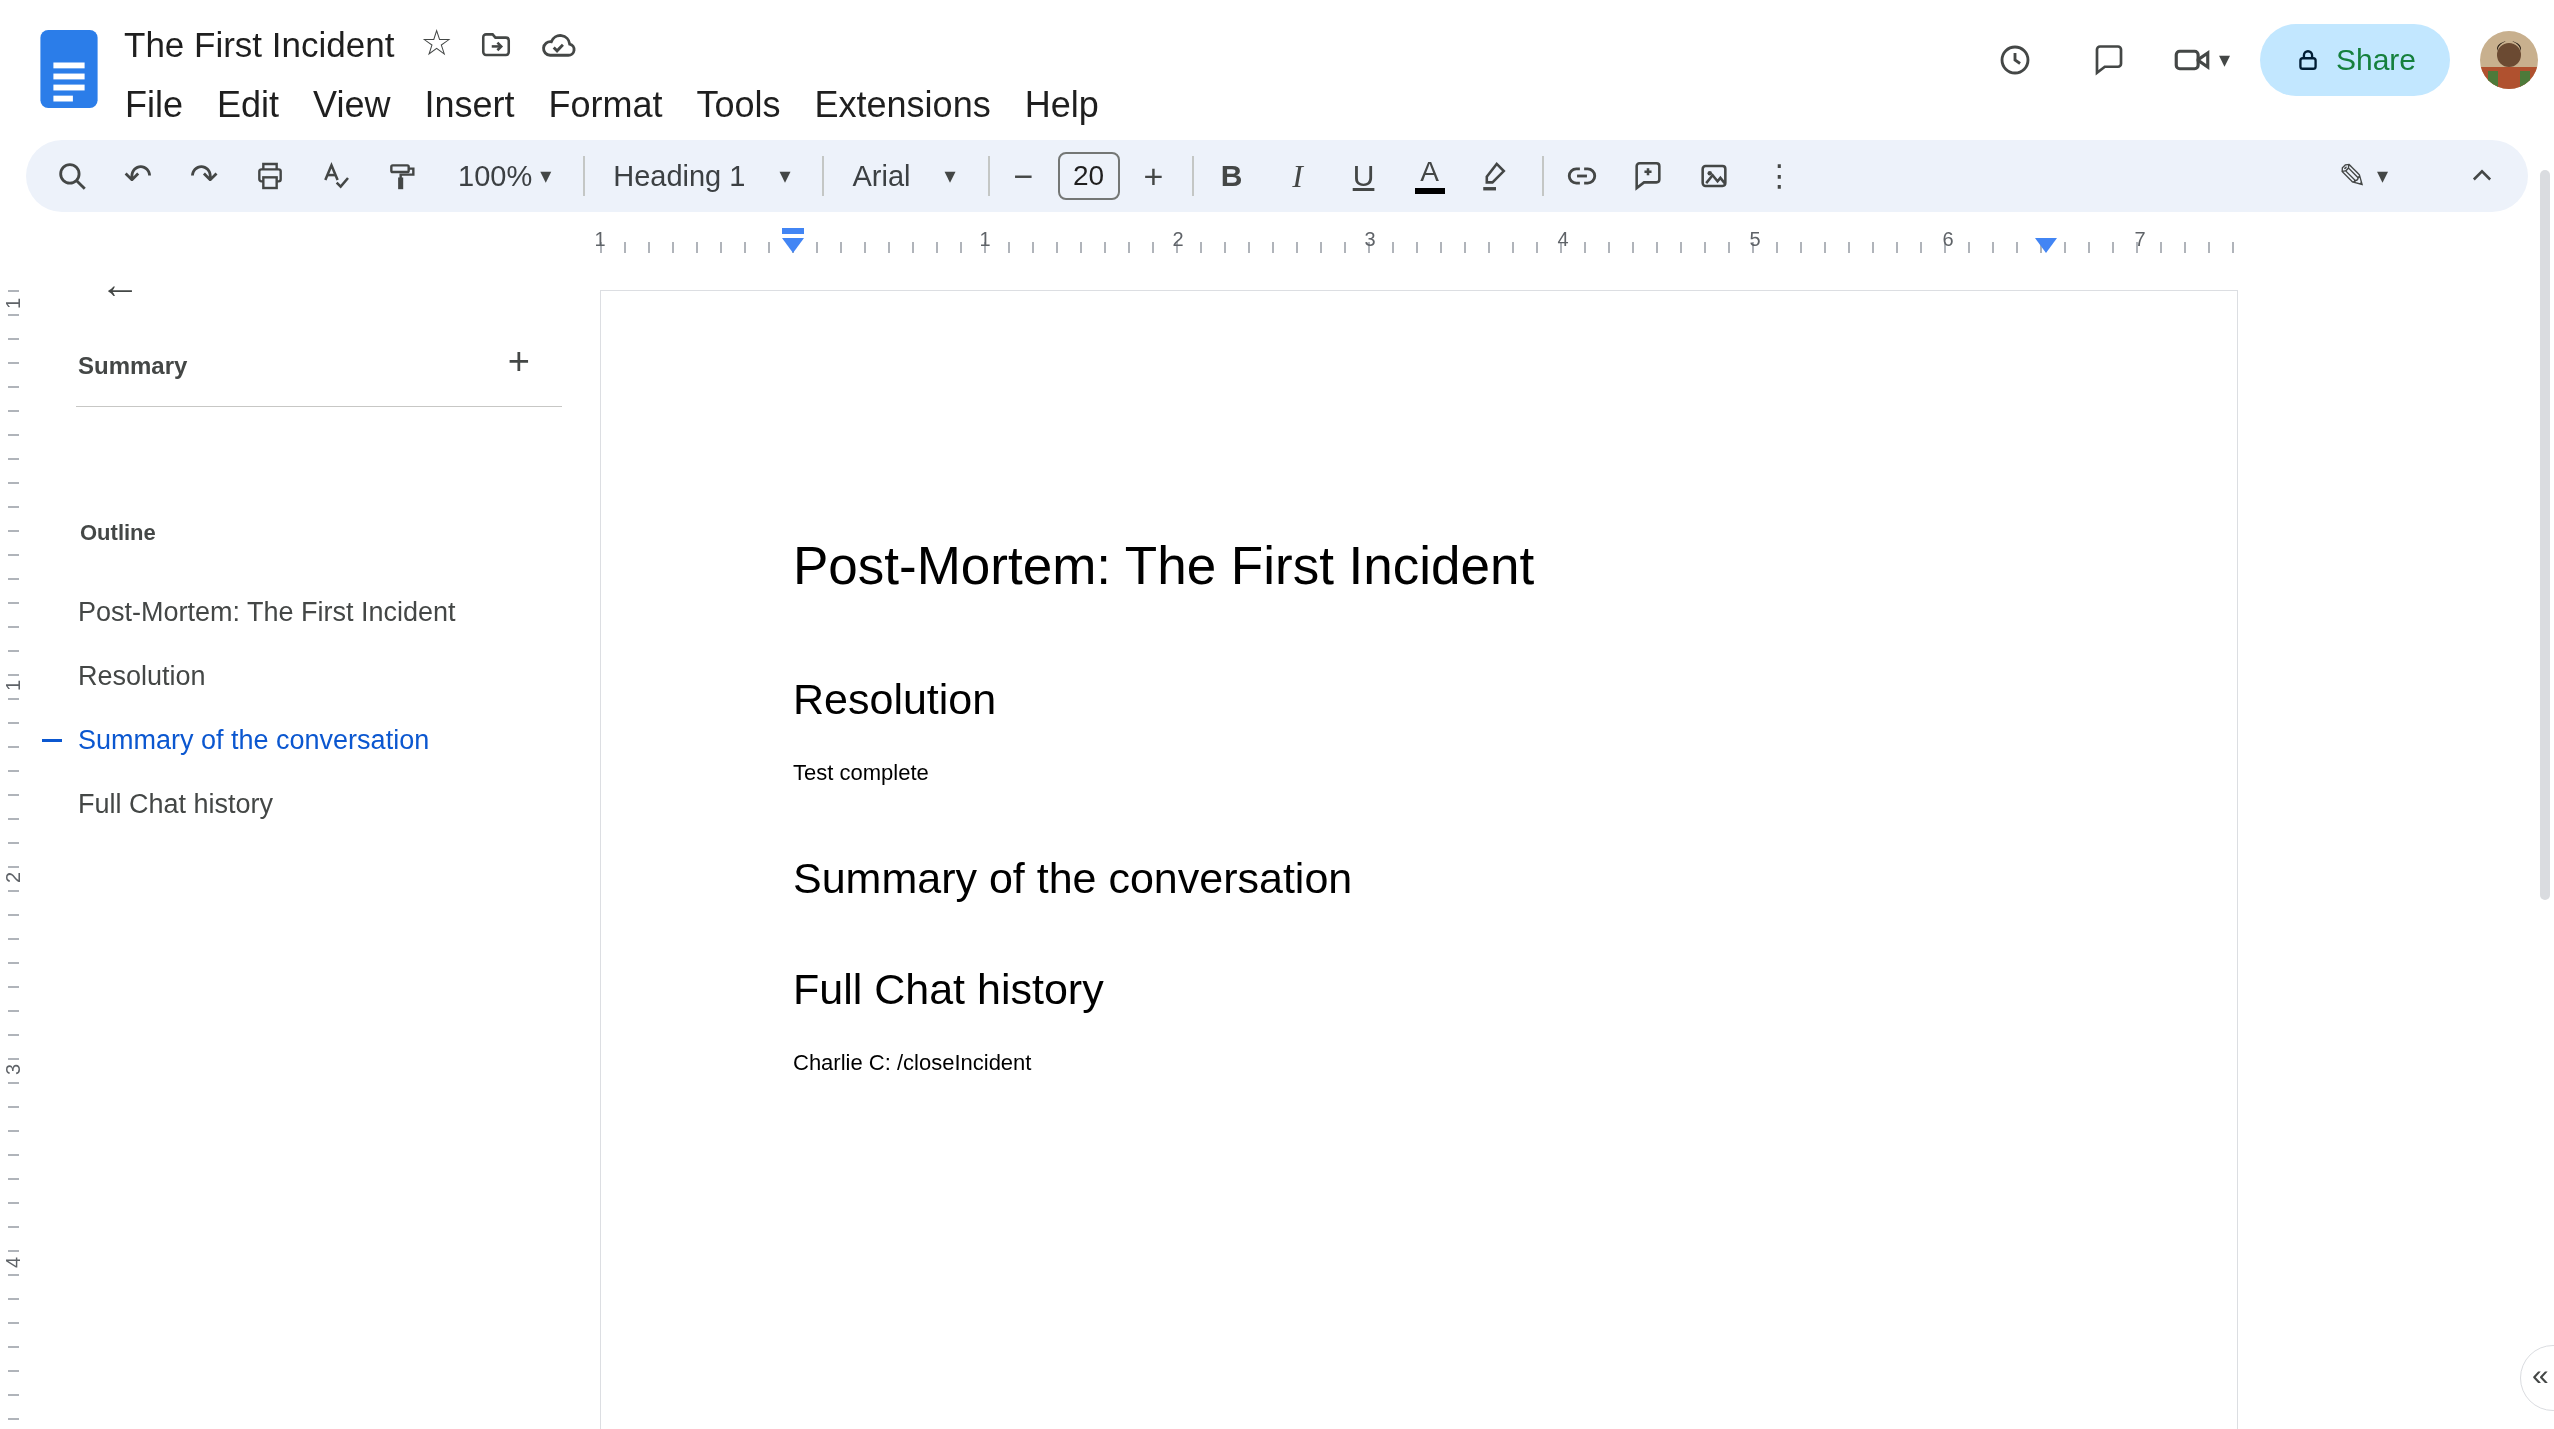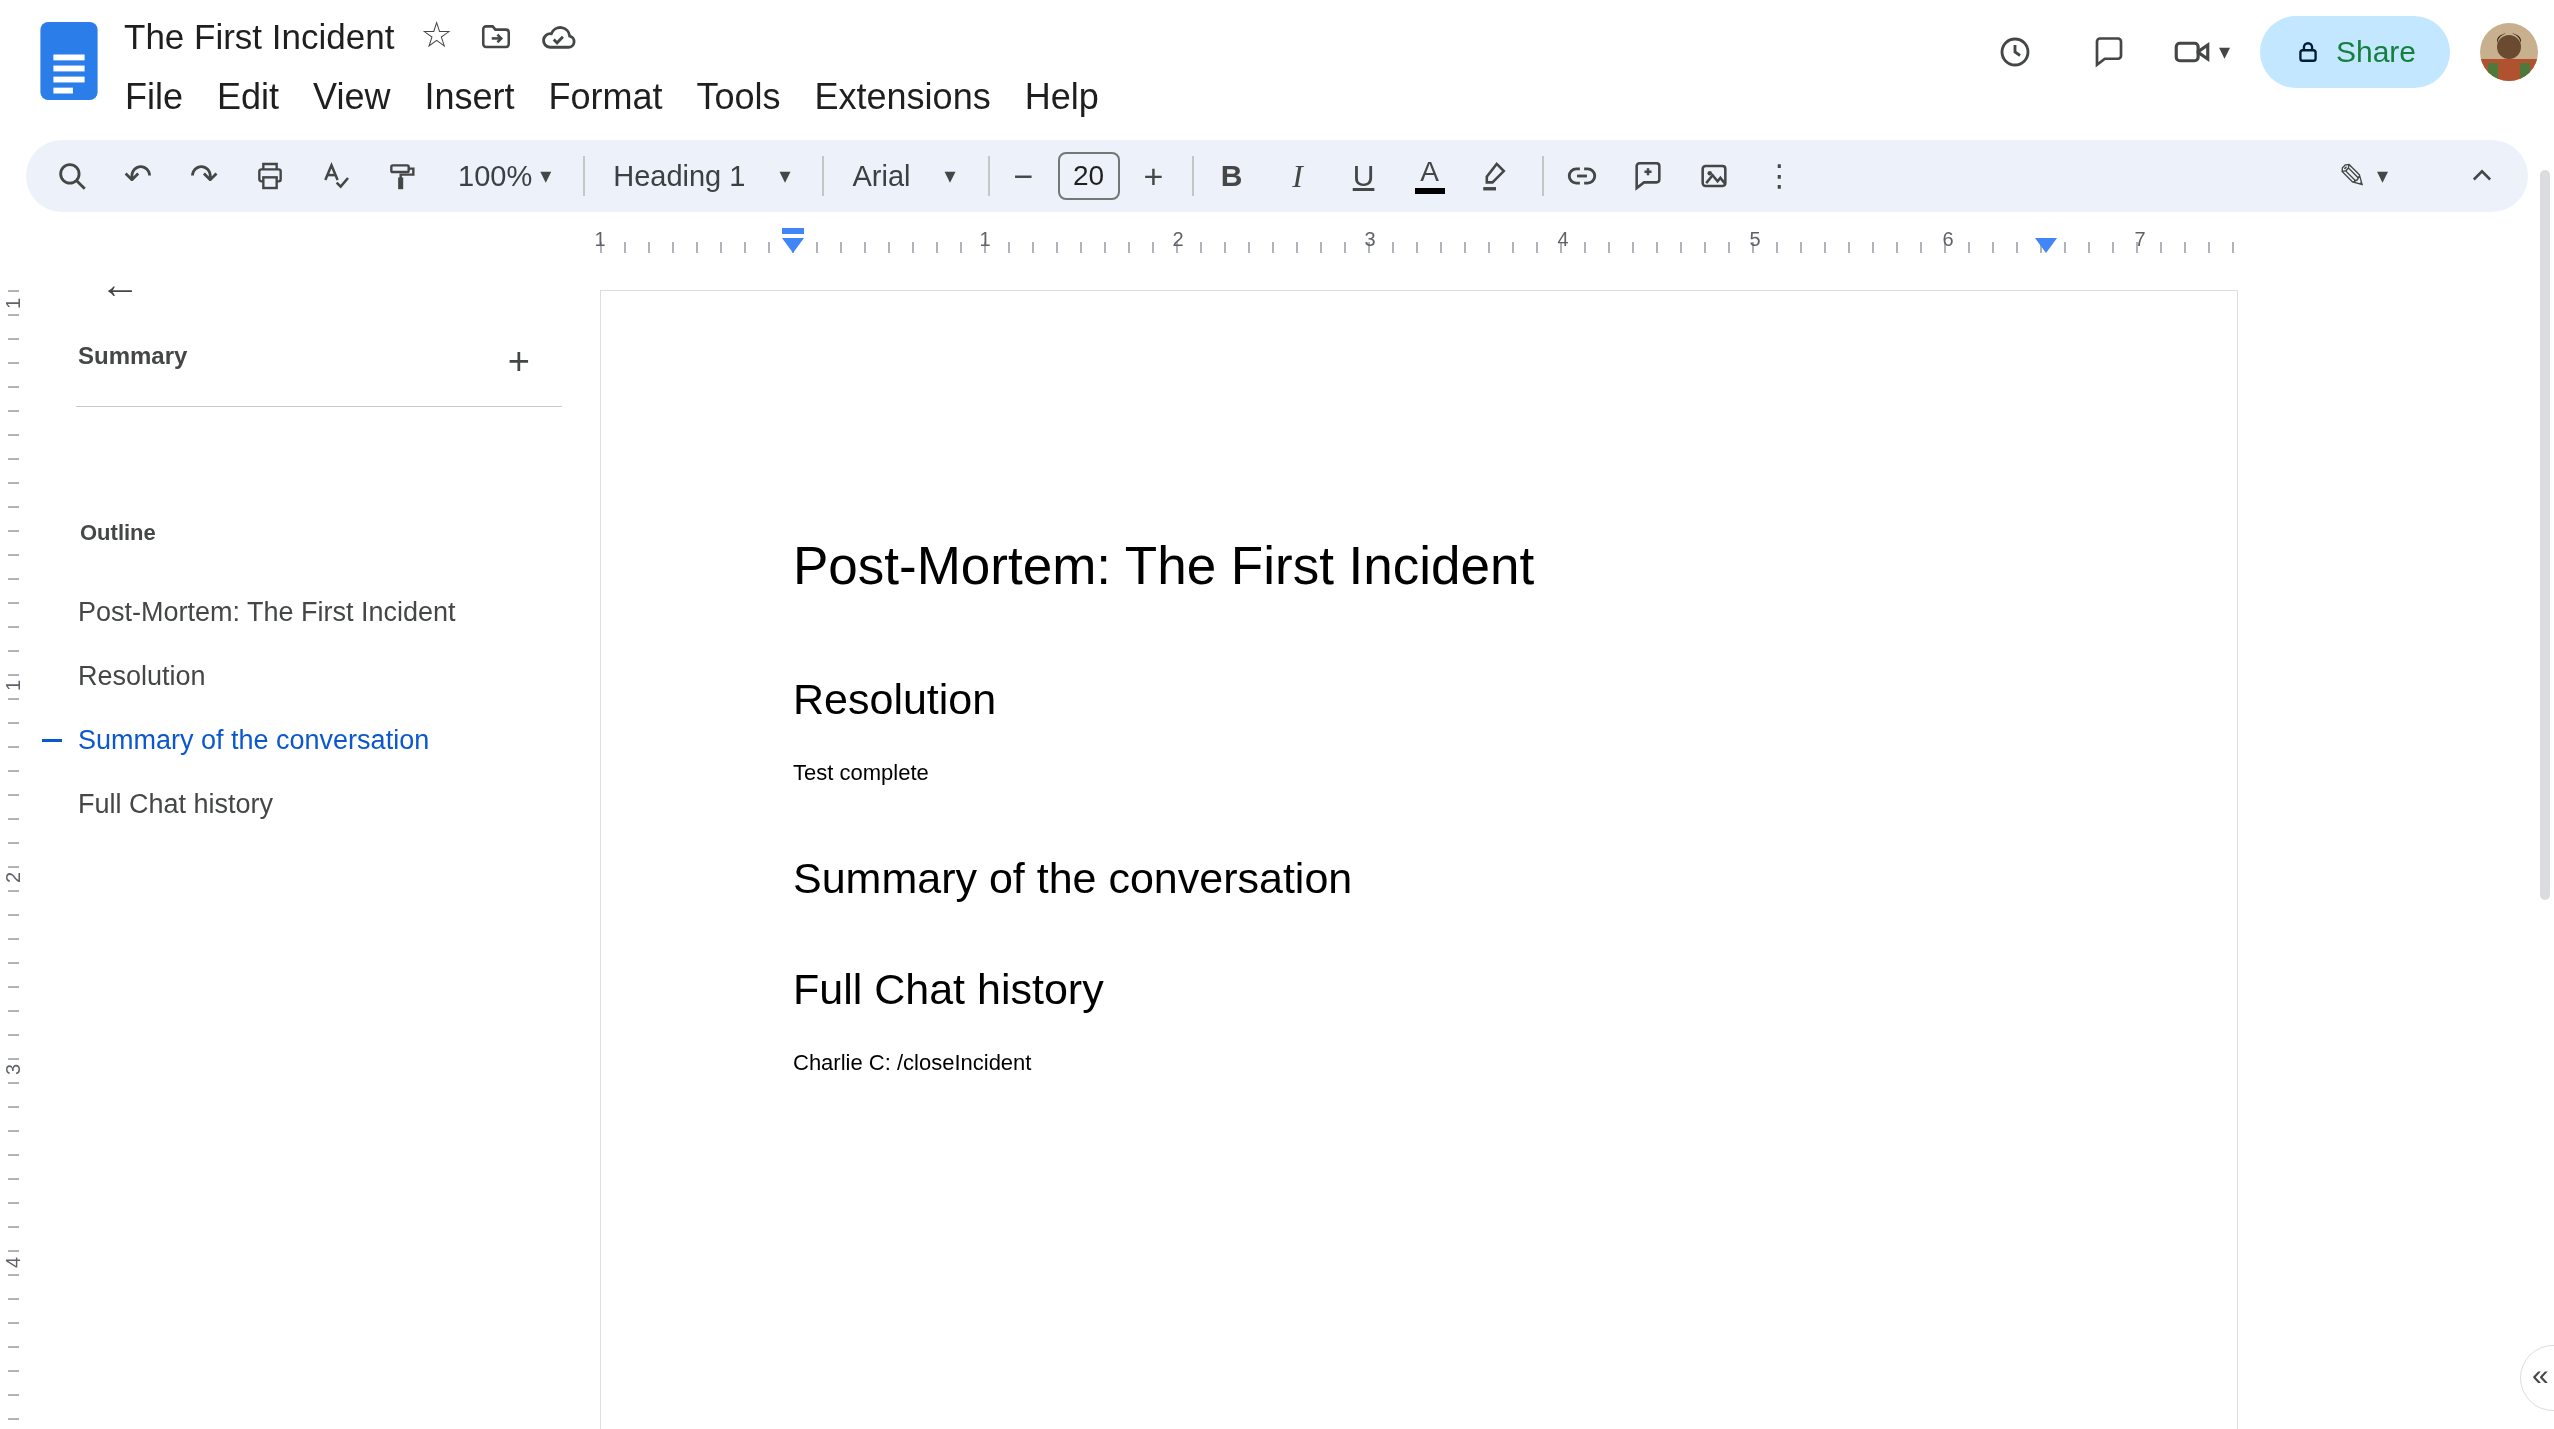--- a/index.html
+++ b/index.html
@@ -1,21 +1,21 @@
 <!DOCTYPE html>
 <html><head>
 <meta charset="utf-8">
 <style>
   * { box-sizing: border-box; margin: 0; padding: 0; }
   html,body { width:2554px; height:1429px; overflow:hidden; background:#fff;
     font-family:"Liberation Sans","DejaVu Sans",sans-serif; color:#1f1f1f; }
   .app { position:relative; width:2554px; height:1429px; }
 
   
-  .header { position:absolute; top:0; left:0; right:0; height:132px; background:#fff; }
+  .header { position:absolute; top:8px; left:0; right:0; height:132px; background:#fff; }
   .docs-logo { position:absolute; left:40px; top:22px; width:58px; height:78px; cursor:pointer; }
   .title-wrap { position:absolute; left:124px; top:8px; }
   .title-row { display:flex; align-items:center; height:58px; gap:26px; }
   .doc-title { font-size:35px; color:#1f1f1f; white-space:nowrap; }
   .t-icon { color:#444746; display:flex; align-items:center; justify-content:center; }
   .star { font-size:36px; line-height:36px; margin-top:-4px; }
   .menubar { display:flex; margin-top:4px; margin-left:-16px; }
   .menu-item { font-size:36px; color:#1f1f1f; padding:6px 17px; border-radius:18px; cursor:pointer; }
   .header-right { position:absolute; right:16px; top:0; height:104px; display:flex; align-items:center; gap:30px; }
   .hr-btn { width:64px; height:64px; border-radius:50%; display:flex; align-items:center; justify-content:center; color:#444746; cursor:pointer; }
@@ -59,21 +59,21 @@
   .ruler-v { position:absolute; top:270px; left:0; width:28px; bottom:0; }
   .v-ticks { position:absolute; top:20px; left:8px; width:11px; height:1139px;
     background:repeating-linear-gradient(to bottom,#b0b4ba 0 2px, transparent 2px 24px); }
   .ruler-vnum { position:absolute; left:0; width:26px; text-align:center; transform:rotate(-90deg);
     font-size:20px; color:#5f6368; }
 
   
   .sidebar { position:absolute; left:30px; top:230px; width:540px; bottom:0; }
   .back-btn { position:absolute; left:56px; top:20px; width:68px; height:68px; border-radius:50%;
     display:flex; align-items:center; justify-content:center; font-size:40px; color:#444746; cursor:pointer; }
-  .summary-row { position:absolute; left:0; top:112px; width:532px; display:flex; align-items:flex-start;
+  .summary-row { position:absolute; left:0; top:112px; width:532px; display:flex; align-items:flex-end;
     justify-content:space-between; padding:0 32px 0 48px; }
   .summary-label { font-size:24px; font-weight:600; color:#444746; }
   .add-btn { font-size:38px; color:#444746; line-height:38px; cursor:pointer; font-weight:300; }
   .sb-divider { position:absolute; left:46px; top:176px; width:486px; height:1px; background:#c7c7c5; }
   .outline-label { position:absolute; left:50px; top:290px; font-size:22px; font-weight:600; color:#444746; }
   .outline-list { position:absolute; left:0; top:350px; width:540px; }
   .outline-item { position:relative; height:64px; display:flex; align-items:center; padding:0 20px 0 48px;
     font-size:27px; color:#444746; cursor:pointer; white-space:nowrap; overflow:hidden; }
   .outline-item.active { color:#0b57d0; }
   .active-dash { position:absolute; left:12px; top:31px; width:20px; height:3px; background:#0b57d0; }

